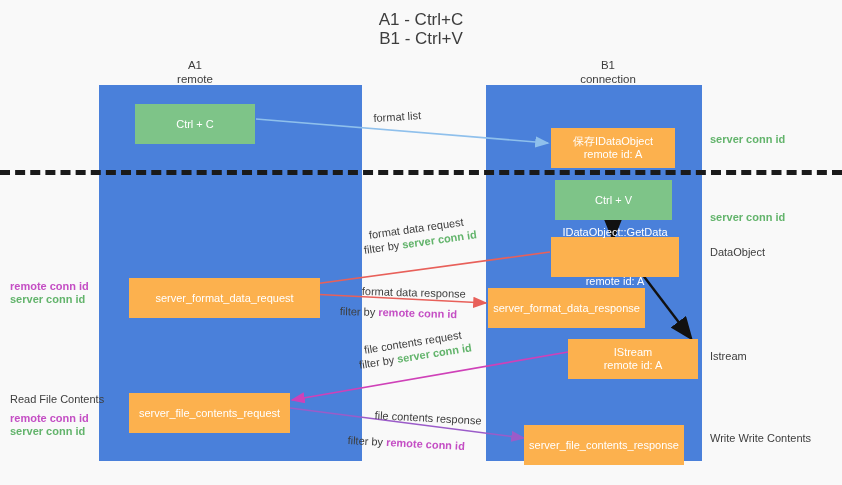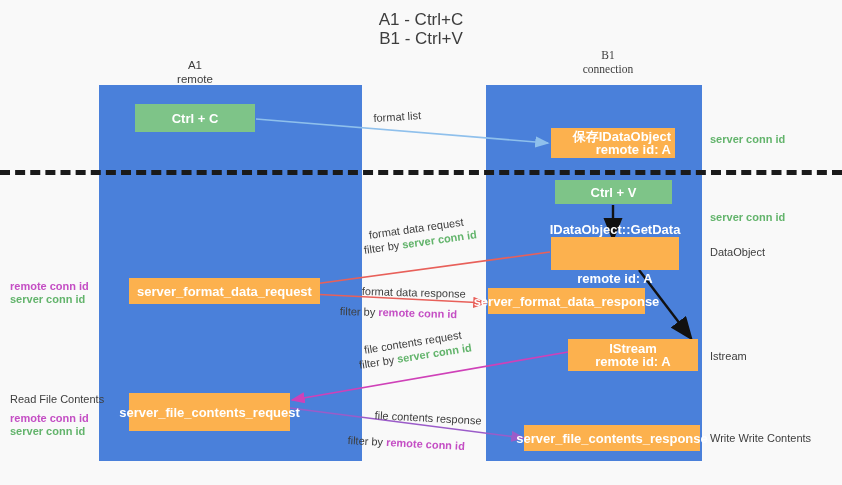--- a/index.html
+++ b/index.html
@@ -30,23 +30,22 @@
   
   .divider{
     position:absolute;left:0;top:170px;width:842px;height:0;
     border-top:5px dashed #1a1a1a;
   }
 
   
   .node{
     position:absolute;box-sizing:border-box;
     display:flex;align-items:center;justify-content:center;
-    text-align:center;color:#ffffff;font-size:13px;line-height:13px;
-    padding:12px 4px;
-    font-weight:bold;
+    text-align:center;color:#ffffff;font-size:11px;line-height:13px;
+    padding:20px 4px;
   }
   .node.orange{background:#fcb14e;}
   .node.green{background:#7ec488;}
 
   
   .side{
     position:absolute;font-size:11px;line-height:14px;
   }
   .side.green-t{color:#63b46c;font-weight:bold;}
   .side.purple-t{color:#c44ec4;font-weight:bold;}
@@ -69,21 +68,21 @@
 
   <div class="title">
     <div>A1 - Ctrl+C</div>
     <div>B1 - Ctrl+V</div>
   </div>
 
   <div class="col-head" style="left:120px;top:58px;width:150px;">
     <div>A1</div>
     <div>remote</div>
   </div>
-  <div class="col-head" style="left:533px;top:48px;width:150px;font-family:Liberation Serif, serif;">
+  <div class="col-head" style="left:533px;top:58px;width:150px;">
     <div>B1</div>
     <div>connection</div>
   </div>
 
   <div class="lane" style="left:99px;top:85px;width:263px;height:376px;"></div>
   <div class="lane" style="left:486px;top:85px;width:216px;height:376px;"></div>
 
   <svg class="arrows" viewBox="0 0 842 485">
     <defs>
       <marker id="ah-blue" markerWidth="9" markerHeight="7" refX="8" refY="3.5" orient="auto">
@@ -119,40 +118,40 @@
   </svg>
 
   <div class="divider"></div>
 
   <div class="node green" style="left:135px;top:104px;width:120px;height:28px;">Ctrl + C</div>
 
   <div class="node orange" style="left:129px;top:278px;width:191px;height:26px;">server_format_data_request</div>
 
   <div class="node orange" style="left:129px;top:393px;width:161px;height:38px;">server_file_contents_request</div>
 
-  <div class="node orange" style="left:551px;top:128px;width:124px;height:30px;flex-direction:column;align-items:flex-end;">
+  <div class="node orange" style="left:551px;top:128px;width:124px;height:30px;flex-direction:column;">
     <div>保存IDataObject</div>
     <div>remote id: A</div>
   </div>
 
   <div class="node green" style="left:555px;top:180px;width:117px;height:20px;">Ctrl + V</div>
 
   <div class="node orange" style="left:551px;top:237px;width:128px;height:33px;flex-direction:column;gap:36px;">
     <div>IDataObject::GetData</div>
     <div>remote id: A</div>
   </div>
 
   <div class="node orange" style="left:488px;top:288px;width:157px;height:26px;">server_format_data_response</div>
 
   <div class="node orange" style="left:568px;top:339px;width:130px;height:32px;flex-direction:column;">
     <div>IStream</div>
     <div>remote id: A</div>
   </div>
 
-  <div class="node orange" style="left:524px;top:425px;width:176px;height:26px;">server_file_contents_response</div>
+  <div class="node orange" style="left:524px;top:425px;width:160px;height:26px;">server_file_contents_response</div>
 
   <div class="side green-t" style="left:710px;top:132px;">server conn id</div>
   <div class="side green-t" style="left:710px;top:210px;">server conn id</div>
   <div class="side plain" style="left:710px;top:245px;">DataObject</div>
   <div class="side plain" style="left:710px;top:349px;">Istream</div>
   <div class="side plain" style="left:710px;top:431px;">Write Write Contents</div>
 
   <div class="side purple-t" style="left:10px;top:279px;">remote conn id</div>
   <div class="side green-t" style="left:10px;top:292px;">server conn id</div>
 

